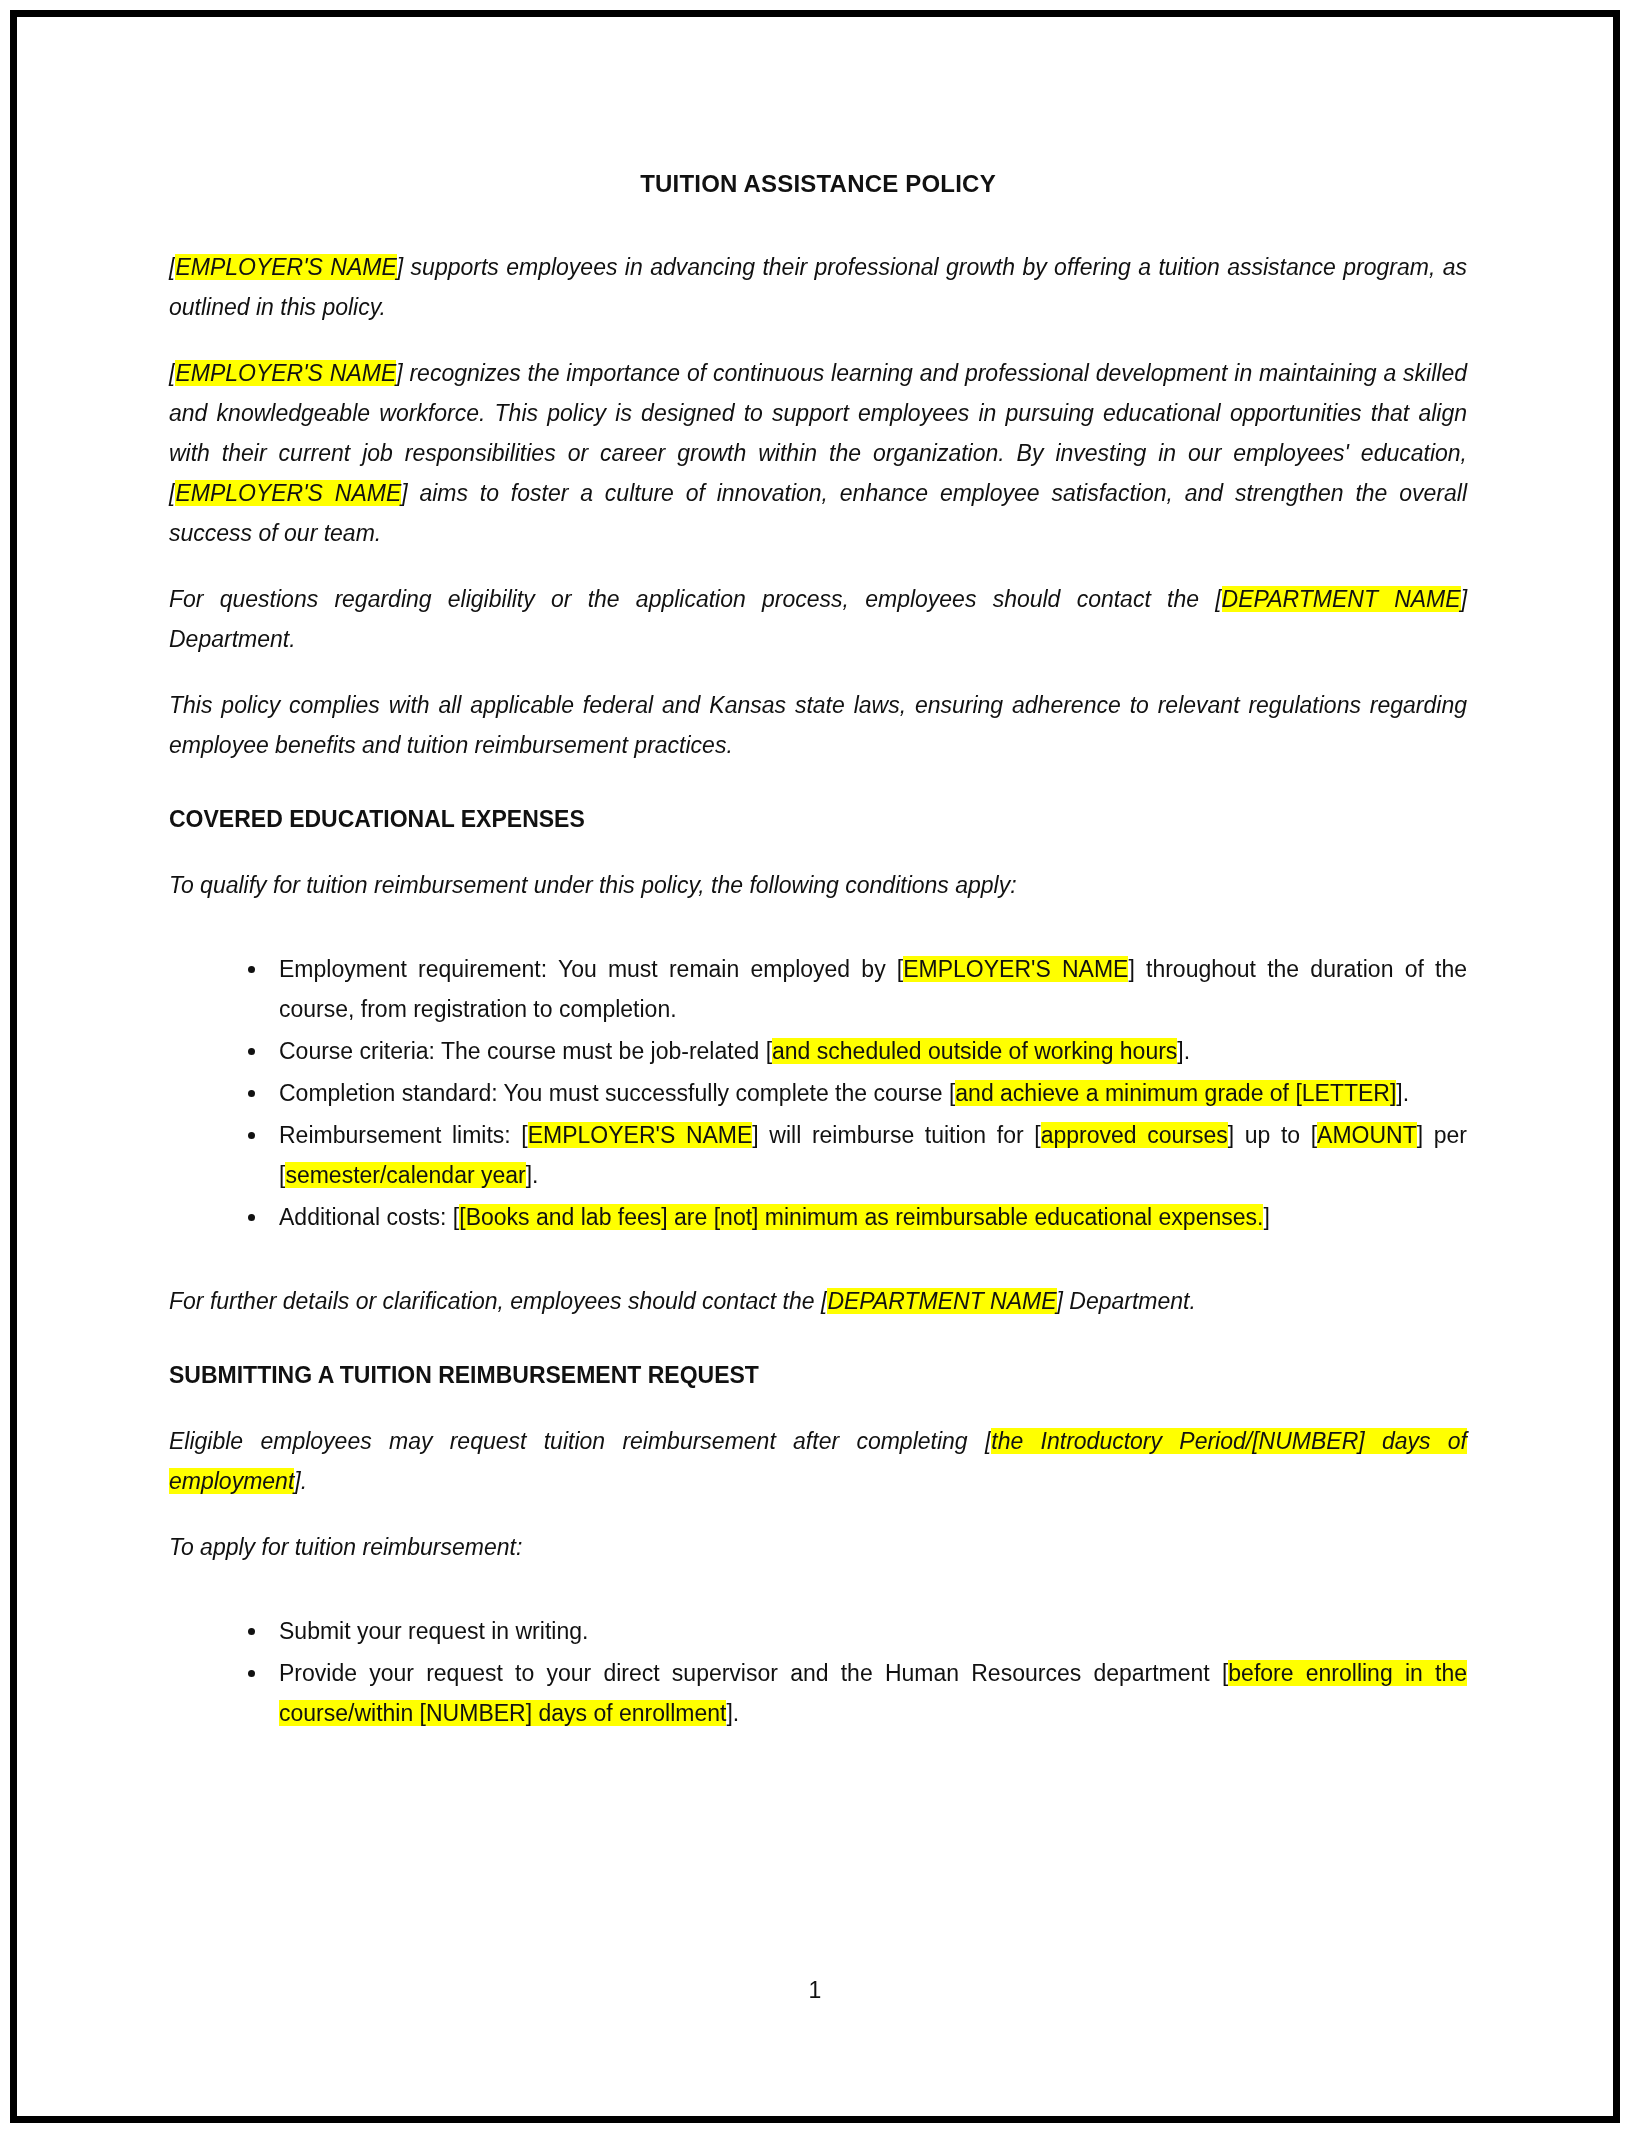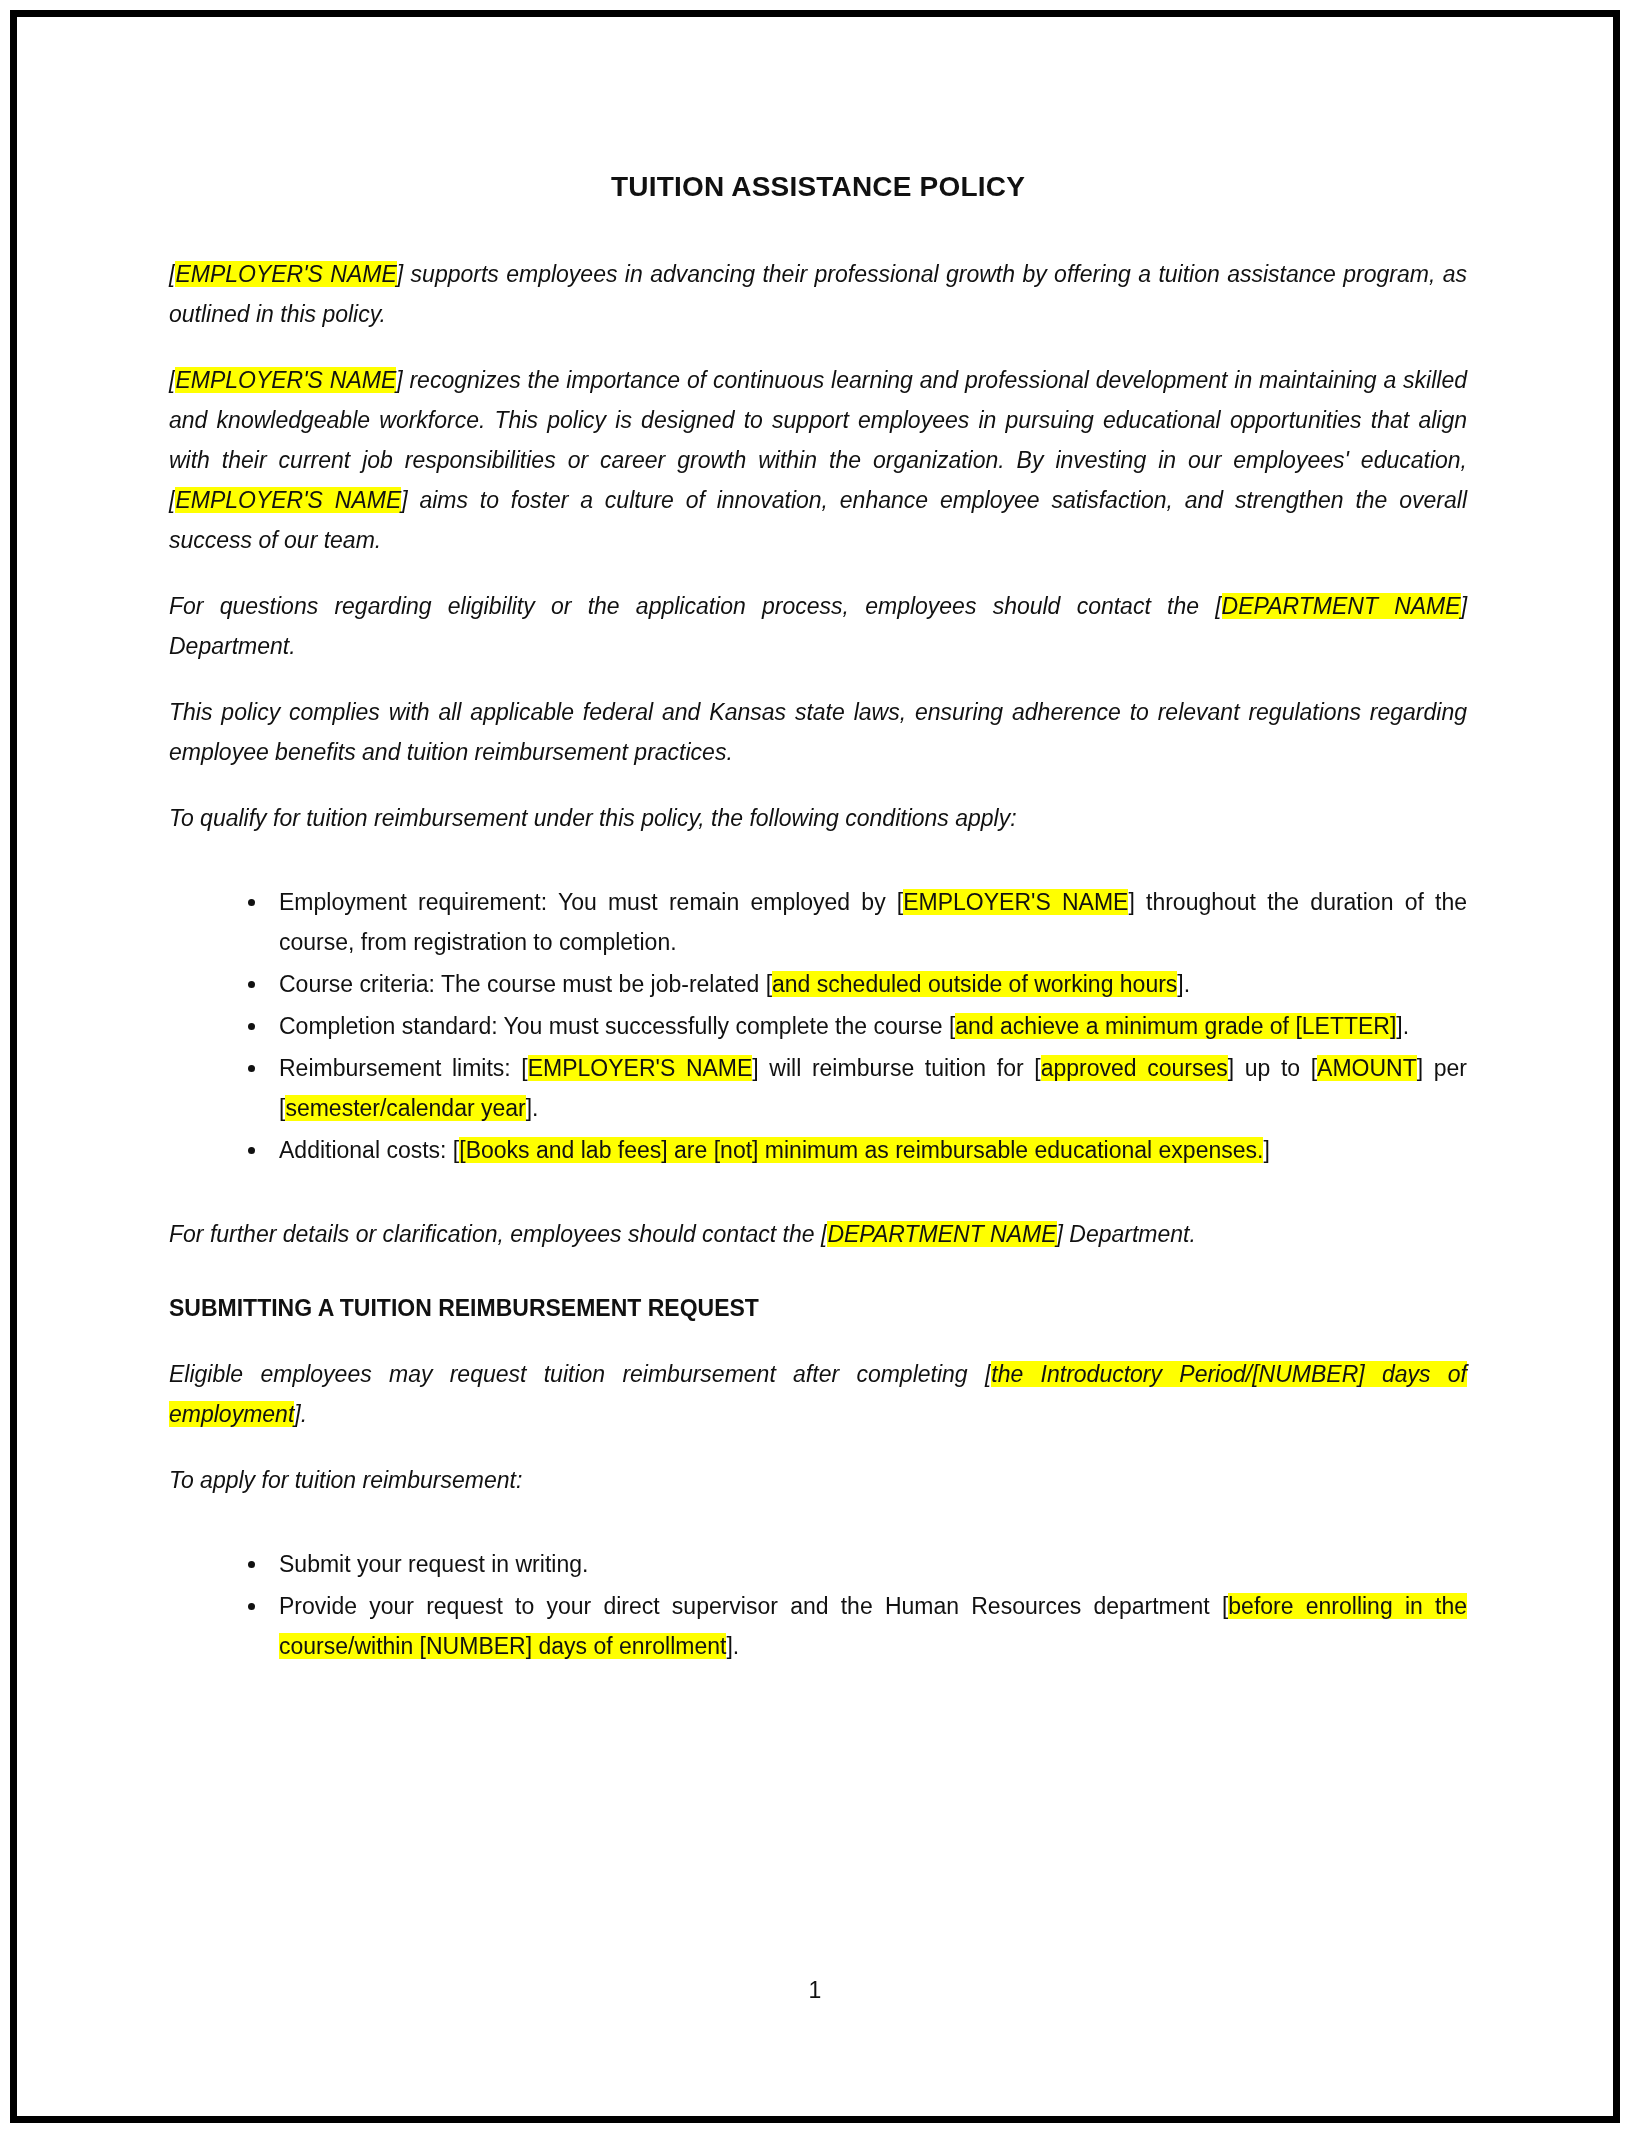--- a/index.html
+++ b/index.html
@@ -18,21 +18,21 @@
     inset: 10px;
     border: 7px solid #000000;
     background: #ffffff;
   }
   .content {
     padding: 146px 146px 0 152px;
     font-size: 23px;
     line-height: 1.74;
   }
   .doc-title {
-    font-size: 28px;
+    font-size: 24px;
     font-weight: 700;
     text-align: center;
     margin-bottom: 42px;
     letter-spacing: 0.2px;
   }
   h2.heading {
     font-size: 23px;
     font-weight: 700;
     margin: 34px 0 26px 0;
   }
@@ -68,20 +68,21 @@
 <div class="frame">
   <div class="content">
 
     <h1 class="doc-title">TUITION ASSISTANCE POLICY</h1>
 
     <p class="para"><span>[</span><span class="hl">EMPLOYER'S NAME</span><span>] supports employees in advancing their professional growth by offering a tuition assistance program, as outlined in this policy.</span></p>
     <p class="para"><span>[</span><span class="hl">EMPLOYER'S NAME</span><span>] recognizes the importance of continuous learning and professional development in maintaining a skilled and knowledgeable workforce. This policy is designed to support employees in pursuing educational opportunities that align with their current job responsibilities or career growth within the organization. By investing in our employees' education, [</span><span class="hl">EMPLOYER'S NAME</span><span>] aims to foster a culture of innovation, enhance employee satisfaction, and strengthen the overall success of our team.</span></p>
     <p class="para"><span>For questions regarding eligibility or the application process, employees should contact the [</span><span class="hl">DEPARTMENT NAME</span><span>] Department.</span></p>
     <p class="para"><span>This policy complies with all applicable federal and Kansas state laws, ensuring adherence to relevant regulations regarding employee benefits and tuition reimbursement practices.</span></p>
 
+    <h2 class="heading">COVERED EDUCATIONAL EXPENSES</h2>
     <p class="para"><span>To qualify for tuition reimbursement under this policy, the following conditions apply:</span></p>
     <ul class="bullets">
       <li><span>Employment requirement: You must remain employed by [</span><span class="hl">EMPLOYER'S NAME</span><span>] throughout the duration of the course, from registration to completion.</span></li>
       <li><span>Course criteria: The course must be job-related [</span><span class="hl">and scheduled outside of working hours</span><span>].</span></li>
       <li><span>Completion standard: You must successfully complete the course [</span><span class="hl">and achieve a minimum grade of [LETTER]</span><span>].</span></li>
       <li><span>Reimbursement limits: [</span><span class="hl">EMPLOYER'S NAME</span><span>] will reimburse tuition for [</span><span class="hl">approved courses</span><span>] up to [</span><span class="hl">AMOUNT</span><span>] per [</span><span class="hl">semester/calendar year</span><span>].</span></li>
       <li><span>Additional costs: [</span><span class="hl">[Books and lab fees] are [not] minimum as reimbursable educational expenses.</span><span>]</span></li>
     </ul>
     <p class="para"><span>For further details or clarification, employees should contact the [</span><span class="hl">DEPARTMENT NAME</span><span>] Department.</span></p>
 

